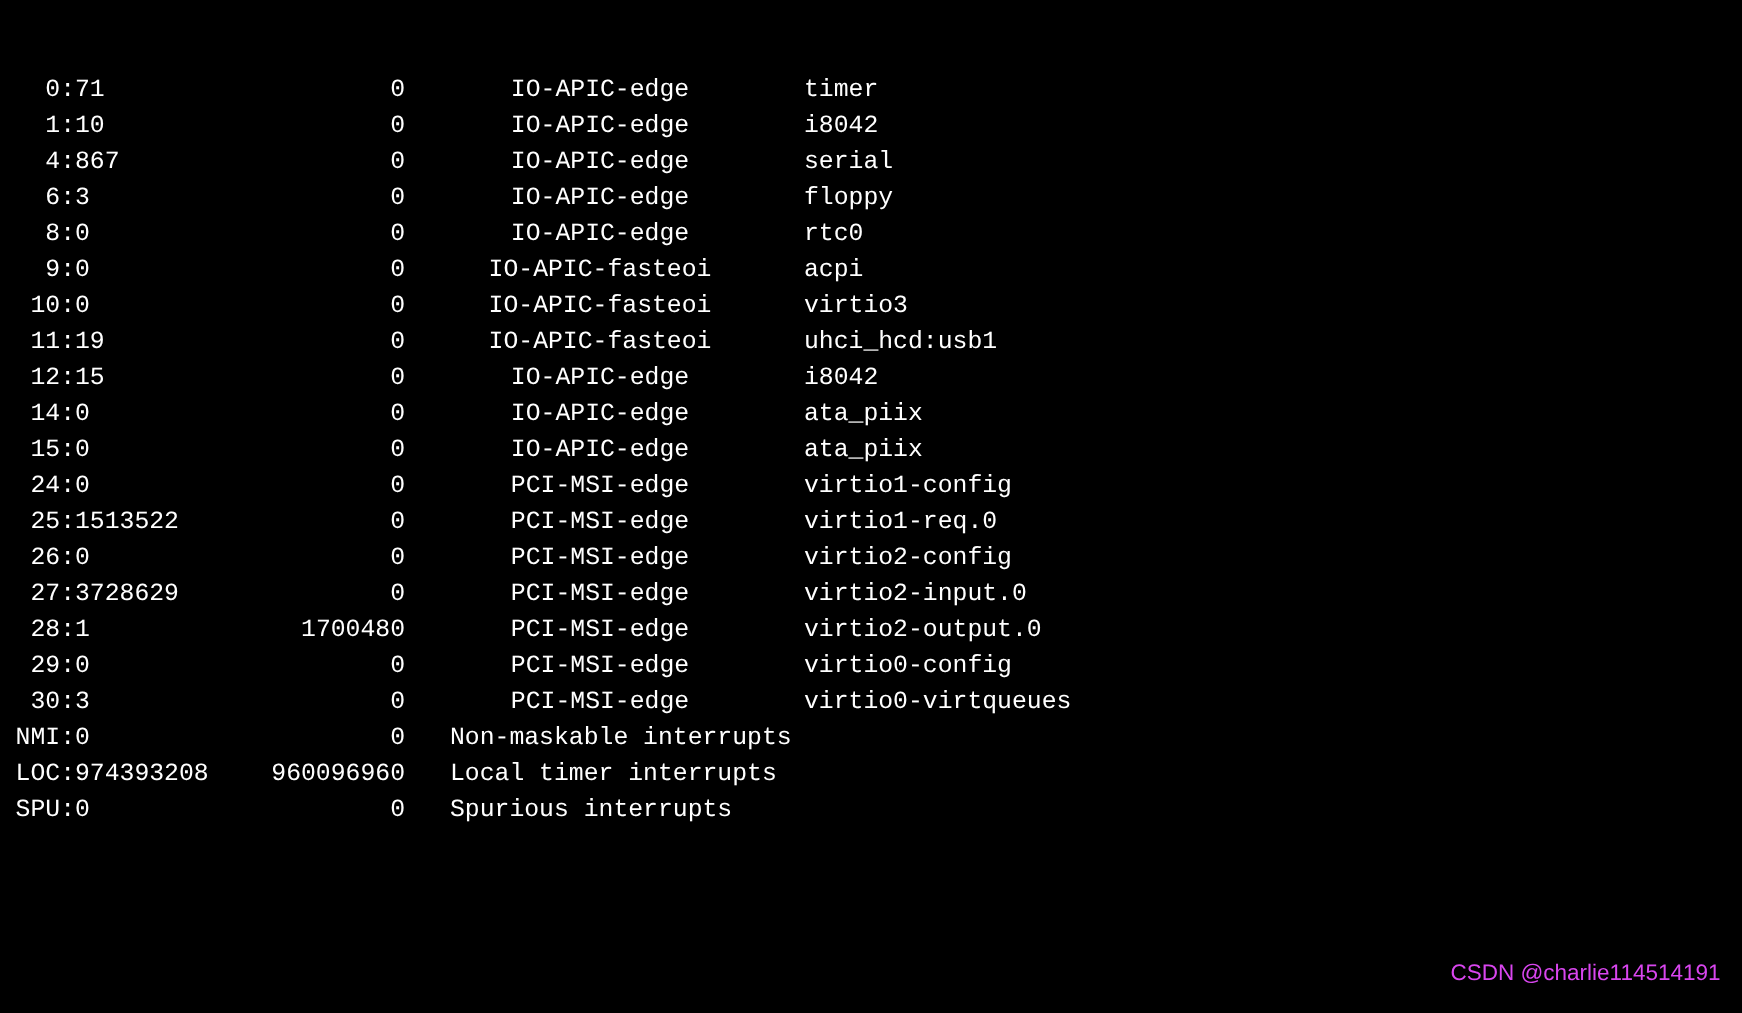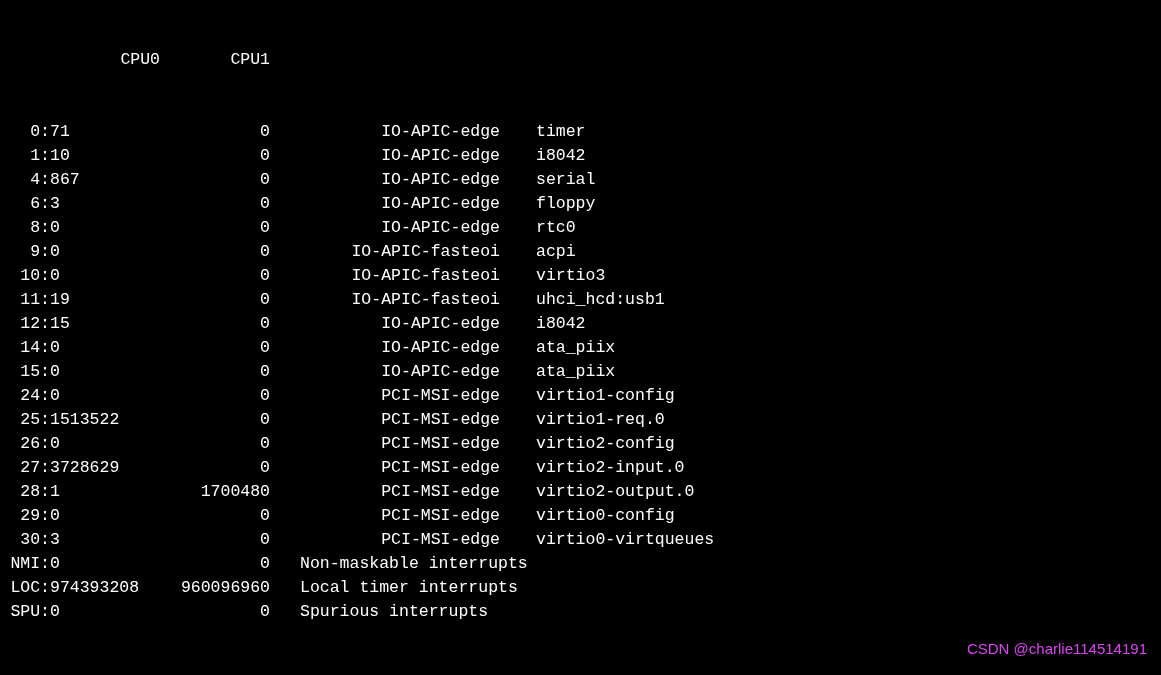--- a/index.html
+++ b/index.html
@@ -31,21 +31,21 @@
     width: 110px;
     text-align: left;
   }
   .col-cpu1 {
     width: 110px;
     text-align: right;
   }
   .col-type {
     padding-left: 30px;
     width: 200px;
-    text-align: right;
+    text-align: center;
   }
   .col-desc {
     text-align: left;
     margin-left: 36px;
   }
   .hdr-cpu0 {
     width: 160px;
     text-align: right;
     padding-right:0;
   }
@@ -66,20 +66,16 @@
     right: 14px;
     color: #d946ef;
     font-family: Arial, sans-serif;
     font-size: 15px;
   }
 </style>
 </head>
 <body>
 
 <div class="terminal">
-  <div class="row">
-    <span class="hdr-cpu0">CPU0</span>
-    <span class="hdr-cpu1">CPU1</span>
-  </div>
   <div id="rows-container"><div class="row"><span class="col-irq">0:</span><span class="col-cpu0">71</span><span class="col-cpu1">0</span><span class="col-type">IO-APIC-edge</span><span class="col-desc">timer</span></div><div class="row"><span class="col-irq">1:</span><span class="col-cpu0">10</span><span class="col-cpu1">0</span><span class="col-type">IO-APIC-edge</span><span class="col-desc">i8042</span></div><div class="row"><span class="col-irq">4:</span><span class="col-cpu0">867</span><span class="col-cpu1">0</span><span class="col-type">IO-APIC-edge</span><span class="col-desc">serial</span></div><div class="row"><span class="col-irq">6:</span><span class="col-cpu0">3</span><span class="col-cpu1">0</span><span class="col-type">IO-APIC-edge</span><span class="col-desc">floppy</span></div><div class="row"><span class="col-irq">8:</span><span class="col-cpu0">0</span><span class="col-cpu1">0</span><span class="col-type">IO-APIC-edge</span><span class="col-desc">rtc0</span></div><div class="row"><span class="col-irq">9:</span><span class="col-cpu0">0</span><span class="col-cpu1">0</span><span class="col-type">IO-APIC-fasteoi</span><span class="col-desc">acpi</span></div><div class="row"><span class="col-irq">10:</span><span class="col-cpu0">0</span><span class="col-cpu1">0</span><span class="col-type">IO-APIC-fasteoi</span><span class="col-desc">virtio3</span></div><div class="row"><span class="col-irq">11:</span><span class="col-cpu0">19</span><span class="col-cpu1">0</span><span class="col-type">IO-APIC-fasteoi</span><span class="col-desc">uhci_hcd:usb1</span></div><div class="row"><span class="col-irq">12:</span><span class="col-cpu0">15</span><span class="col-cpu1">0</span><span class="col-type">IO-APIC-edge</span><span class="col-desc">i8042</span></div><div class="row"><span class="col-irq">14:</span><span class="col-cpu0">0</span><span class="col-cpu1">0</span><span class="col-type">IO-APIC-edge</span><span class="col-desc">ata_piix</span></div><div class="row"><span class="col-irq">15:</span><span class="col-cpu0">0</span><span class="col-cpu1">0</span><span class="col-type">IO-APIC-edge</span><span class="col-desc">ata_piix</span></div><div class="row"><span class="col-irq">24:</span><span class="col-cpu0">0</span><span class="col-cpu1">0</span><span class="col-type">PCI-MSI-edge</span><span class="col-desc">virtio1-config</span></div><div class="row"><span class="col-irq">25:</span><span class="col-cpu0">1513522</span><span class="col-cpu1">0</span><span class="col-type">PCI-MSI-edge</span><span class="col-desc">virtio1-req.0</span></div><div class="row"><span class="col-irq">26:</span><span class="col-cpu0">0</span><span class="col-cpu1">0</span><span class="col-type">PCI-MSI-edge</span><span class="col-desc">virtio2-config</span></div><div class="row"><span class="col-irq">27:</span><span class="col-cpu0">3728629</span><span class="col-cpu1">0</span><span class="col-type">PCI-MSI-edge</span><span class="col-desc">virtio2-input.0</span></div><div class="row"><span class="col-irq">28:</span><span class="col-cpu0">1</span><span class="col-cpu1">1700480</span><span class="col-type">PCI-MSI-edge</span><span class="col-desc">virtio2-output.0</span></div><div class="row"><span class="col-irq">29:</span><span class="col-cpu0">0</span><span class="col-cpu1">0</span><span class="col-type">PCI-MSI-edge</span><span class="col-desc">virtio0-config</span></div><div class="row"><span class="col-irq">30:</span><span class="col-cpu0">3</span><span class="col-cpu1">0</span><span class="col-type">PCI-MSI-edge</span><span class="col-desc">virtio0-virtqueues</span></div><div class="row"><span class="col-irq">NMI:</span><span class="col-cpu0">0</span><span class="col-cpu1">0</span><span class="col-type" style="width: auto;">Non-maskable interrupts</span></div><div class="row"><span class="col-irq">LOC:</span><span class="col-cpu0">974393208</span><span class="col-cpu1">960096960</span><span class="col-type" style="width: auto;">Local timer interrupts</span></div><div class="row"><span class="col-irq">SPU:</span><span class="col-cpu0">0</span><span class="col-cpu1">0</span><span class="col-type" style="width: auto;">Spurious interrupts</span></div></div>
 </div>
 
 <div class="watermark">CSDN @charlie114514191</div>
 
 </body></html>

